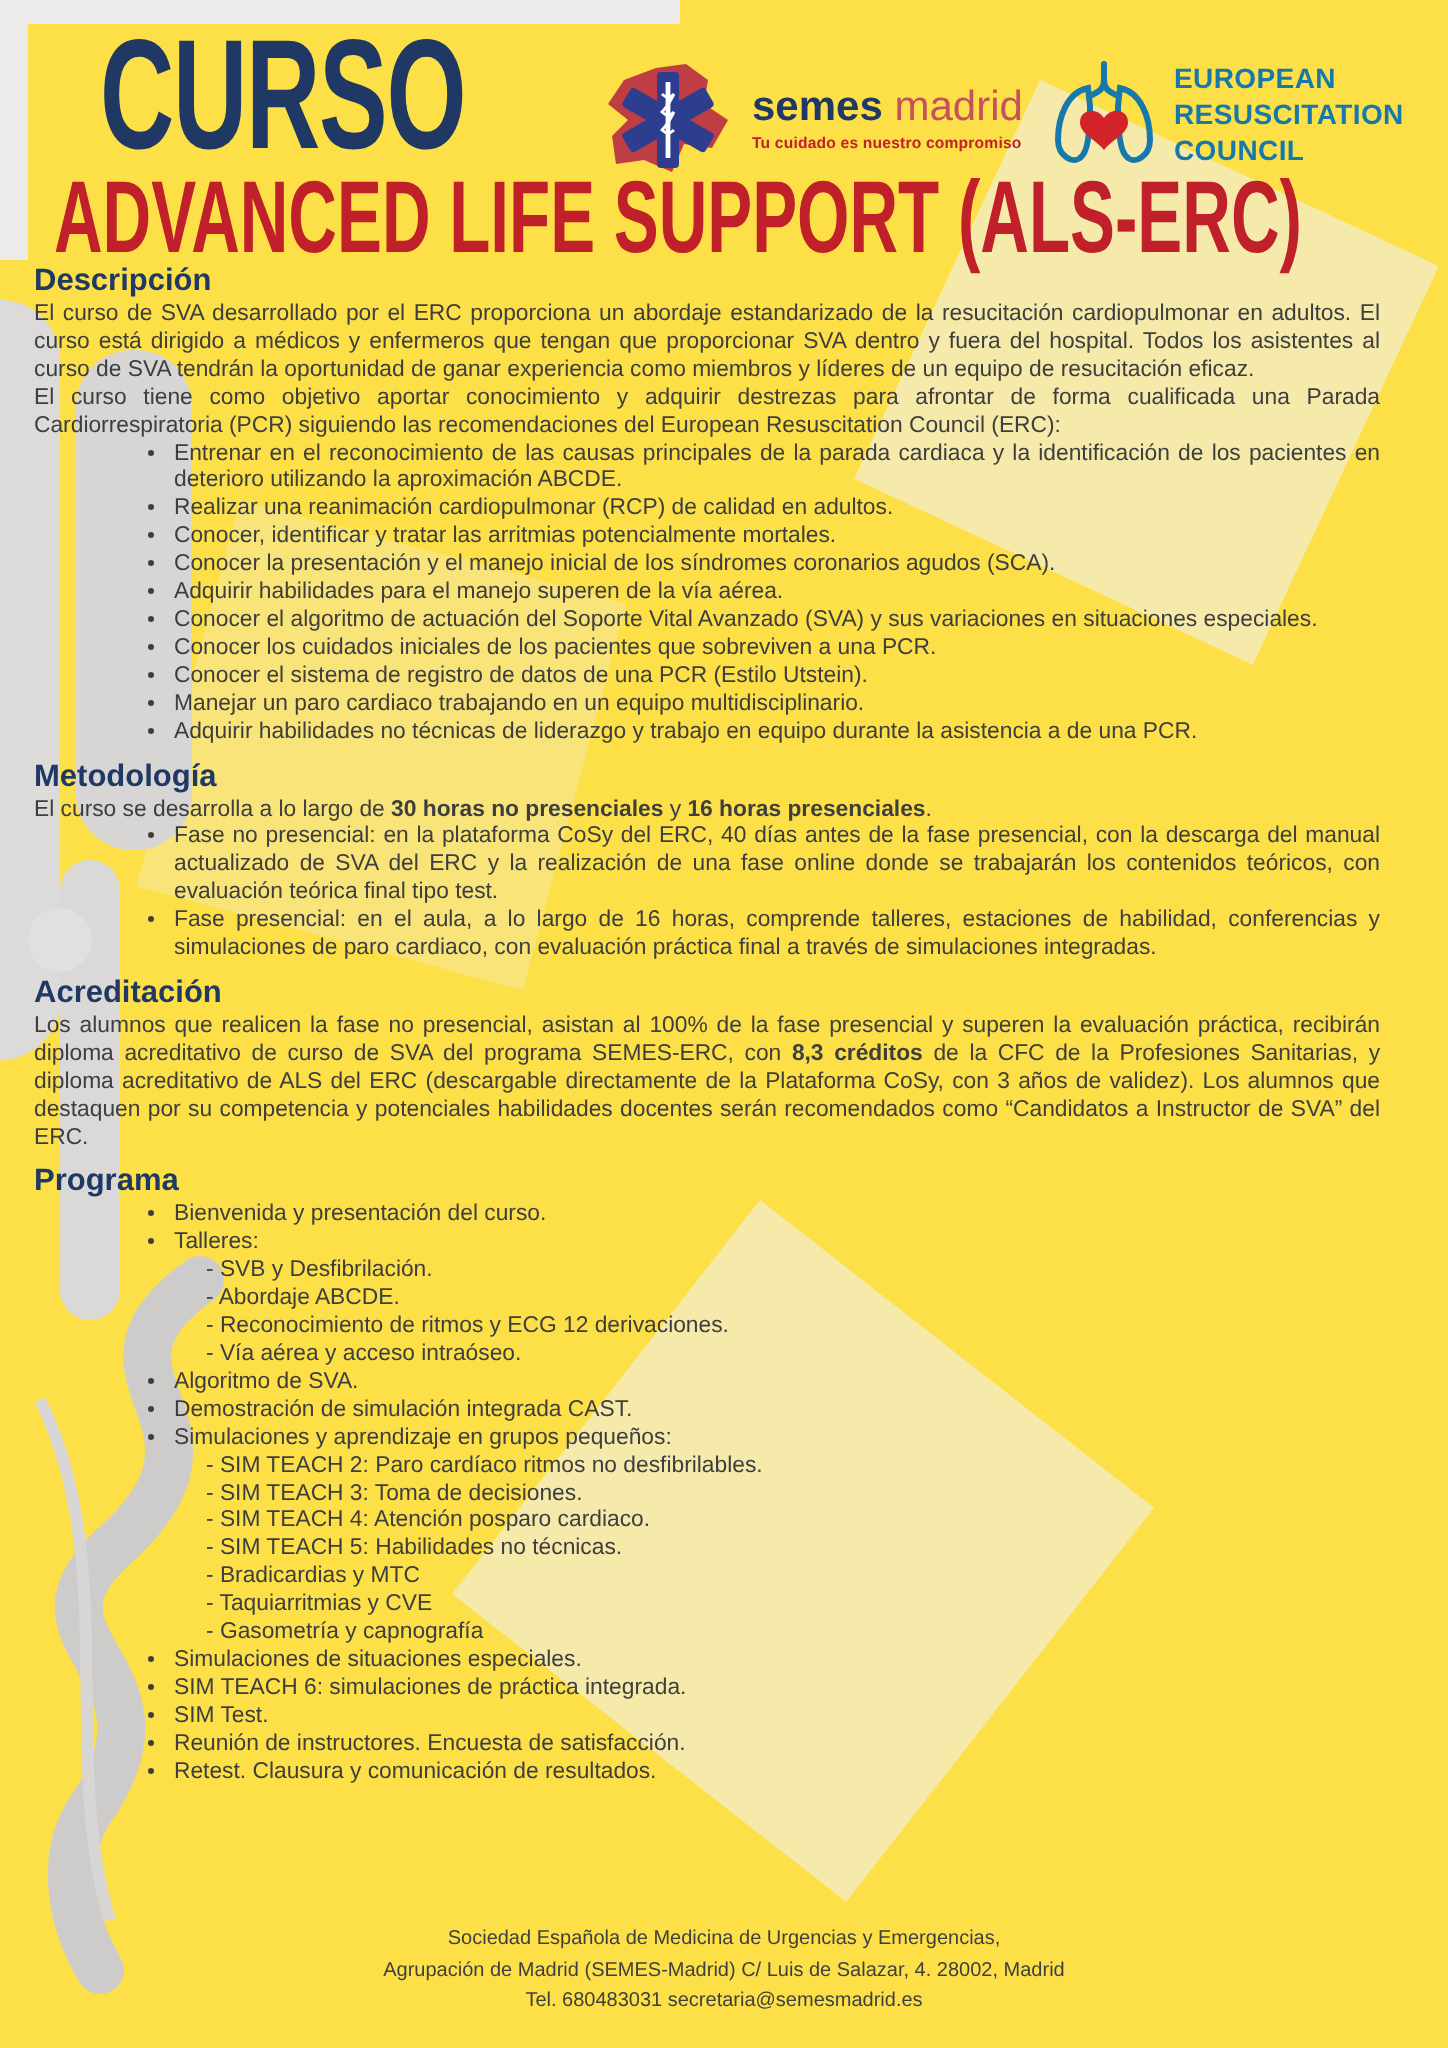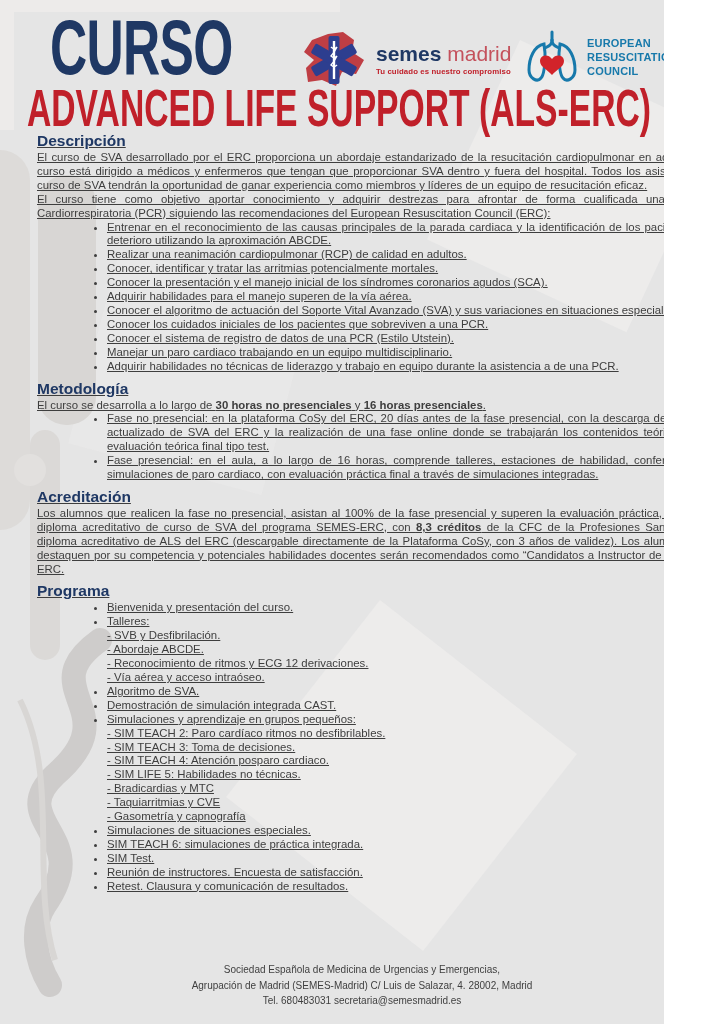--- a/index.html
+++ b/index.html
@@ -2,22 +2,22 @@
 <html><head>
 <meta charset="utf-8">
 <style>
   html,body{margin:0;padding:0;}
   body{
     width:724px;height:1024px;
     font-family:"Liberation Sans","DejaVu Sans",sans-serif;
     background:#ffffff;
   }
   .page{
-    position:relative;width:664px;height:1024px;overflow:hidden;
-    background:#e5e5e5;
+    position:relative;width:724px;height:1024px;overflow:hidden;
+    background:#fde047;
   }
   .bg-svg{position:absolute;left:0;top:0;width:724px;height:1024px;}
 
   
   .kicker{
     position:absolute;left:50px;top:8px;
     font-size:78px;font-weight:bold;color:#1f3864;
     letter-spacing:-1px;line-height:1;white-space:nowrap;
     transform:scaleX(.66);transform-origin:left top;
   }
@@ -27,36 +27,36 @@
     line-height:1;white-space:nowrap;
     transform:scaleX(.66);transform-origin:left top;
   }
   .logos{position:absolute;left:0;top:0;width:724px;height:100px;}
   .semes-logo{position:absolute;left:298px;top:30px;display:flex;align-items:center;gap:6px;}
   .semes-text .words{font-size:21px;line-height:1;}
   .semes-text .w1{font-weight:bold;color:#1f3864;}
   .semes-text .w2{color:#c4515c;font-weight:400;}
   .semes-text .tagline{font-size:7.8px;font-weight:bold;color:#c0202a;margin-top:3px;letter-spacing:.1px;}
   .erc-logo{position:absolute;left:524px;top:28px;display:flex;align-items:center;gap:7px;}
-  .erc-text{font-size:11px;font-weight:bold;color:#1779ab;line-height:1.3;letter-spacing:.2px;}
+  .erc-text{font-size:14px;font-weight:bold;color:#1779ab;line-height:1.3;letter-spacing:.2px;}
 
   
   .content{
-    position:absolute;left:37px;top:131px;width:673px;
-    font-size:11.4px;line-height:13.9px;color:#3e3e3e;text-decoration:underline;
+    position:absolute;left:17px;top:131px;width:673px;
+    font-size:11.4px;line-height:13.9px;color:#3e3e3e;
   }
   .sec-h{
     font-size:15.5px;font-weight:bold;color:#1f3864;
     margin:5px 0 1px 0;line-height:19px;
   }
   .sec-h.first{margin-top:0;}
   .body-p{margin:0;text-align:justify;}
   ul.blt{margin:0;padding:0 0 0 70px;}
   ul.blt li{text-align:justify;margin:0;padding:0;}
-  .subitems{text-align:left;}
+  .subitems{margin-left:16px;text-align:left;}
   ul.prog li{text-align:left;}
 
   
   .footer{
     position:absolute;left:0;top:962px;width:724px;
     text-align:center;font-size:10px;line-height:15.5px;color:#3f3f3f;
   }
 </style>
 </head>
 <body>
@@ -143,21 +143,21 @@
           <li>Conocer el sistema de registro de datos de una PCR (Estilo Utstein).</li>
           <li>Manejar un paro cardiaco trabajando en un equipo multidisciplinario.</li>
           <li>Adquirir habilidades no técnicas de liderazgo y trabajo en equipo durante la asistencia a de una PCR.</li>
         </ul>
     </div>
 
     <div>
       <div class="sec-h">Metodología</div>
       <p class="body-p"><span>El curso se desarrolla a lo largo de </span><b>30 horas no presenciales</b><span> y </span><b>16 horas presenciales</b><span>.</span></p>
       <ul class="blt">
-          <li>Fase no presencial: en la plataforma CoSy del ERC, 20 días antes de la fase presencial, con la descarga del manual actualizado de SVA del ERC y la realización de una fase online donde se trabajarán los contenidos teóricos, con evaluación teórica final tipo test.</li>
+          <li>Fase no presencial: en la plataforma CoSy del ERC, 40 días antes de la fase presencial, con la descarga del manual actualizado de SVA del ERC y la realización de una fase online donde se trabajarán los contenidos teóricos, con evaluación teórica final tipo test.</li>
           <li>Fase presencial: en el aula, a lo largo de 16 horas, comprende talleres, estaciones de habilidad, conferencias y simulaciones de paro cardiaco, con evaluación práctica final a través de simulaciones integradas.</li>
         </ul>
     </div>
 
     <div>
       <div class="sec-h">Acreditación</div>
       <p class="body-p"><span>Los alumnos que realicen la fase no presencial, asistan al 100% de la fase presencial y superen la evaluación práctica, recibirán diploma acreditativo de curso de SVA del programa SEMES-ERC, con </span><b>8,3 créditos</b><span> de la CFC de la Profesiones Sanitarias, y diploma acreditativo de ALS del ERC (descargable directamente de la Plataforma CoSy, con 3 años de validez). Los alumnos que destaquen por su competencia y potenciales habilidades docentes serán recomendados como “Candidatos a Instructor de SVA” del ERC.</span></p>
     </div>
 
     <div>
@@ -169,21 +169,21 @@
               <div>- Abordaje ABCDE.</div>
               <div>- Reconocimiento de ritmos y ECG 12 derivaciones.</div>
               <div>- Vía aérea y acceso intraóseo.</div>
             </div></li>
           <li><span>Algoritmo de SVA.</span></li>
           <li><span>Demostración de simulación integrada CAST.</span></li>
           <li><span>Simulaciones y aprendizaje en grupos pequeños:</span><div class="subitems">
               <div>- SIM TEACH 2: Paro cardíaco ritmos no desfibrilables.</div>
               <div>- SIM TEACH 3: Toma de decisiones.</div>
               <div>- SIM TEACH 4: Atención posparo cardiaco.</div>
-              <div>- SIM LIFE 5: Habilidades no técnicas.</div>
+              <div>- SIM TEACH 5: Habilidades no técnicas.</div>
               <div>- Bradicardias y MTC</div>
               <div>- Taquiarritmias y CVE</div>
               <div>- Gasometría y capnografía</div>
             </div></li>
           <li><span>Simulaciones de situaciones especiales.</span></li>
           <li><span>SIM TEACH 6: simulaciones de práctica integrada.</span></li>
           <li><span>SIM Test.</span></li>
           <li><span>Reunión de instructores. Encuesta de satisfacción.</span></li>
           <li><span>Retest. Clausura y comunicación de resultados.</span></li>
         </ul>

